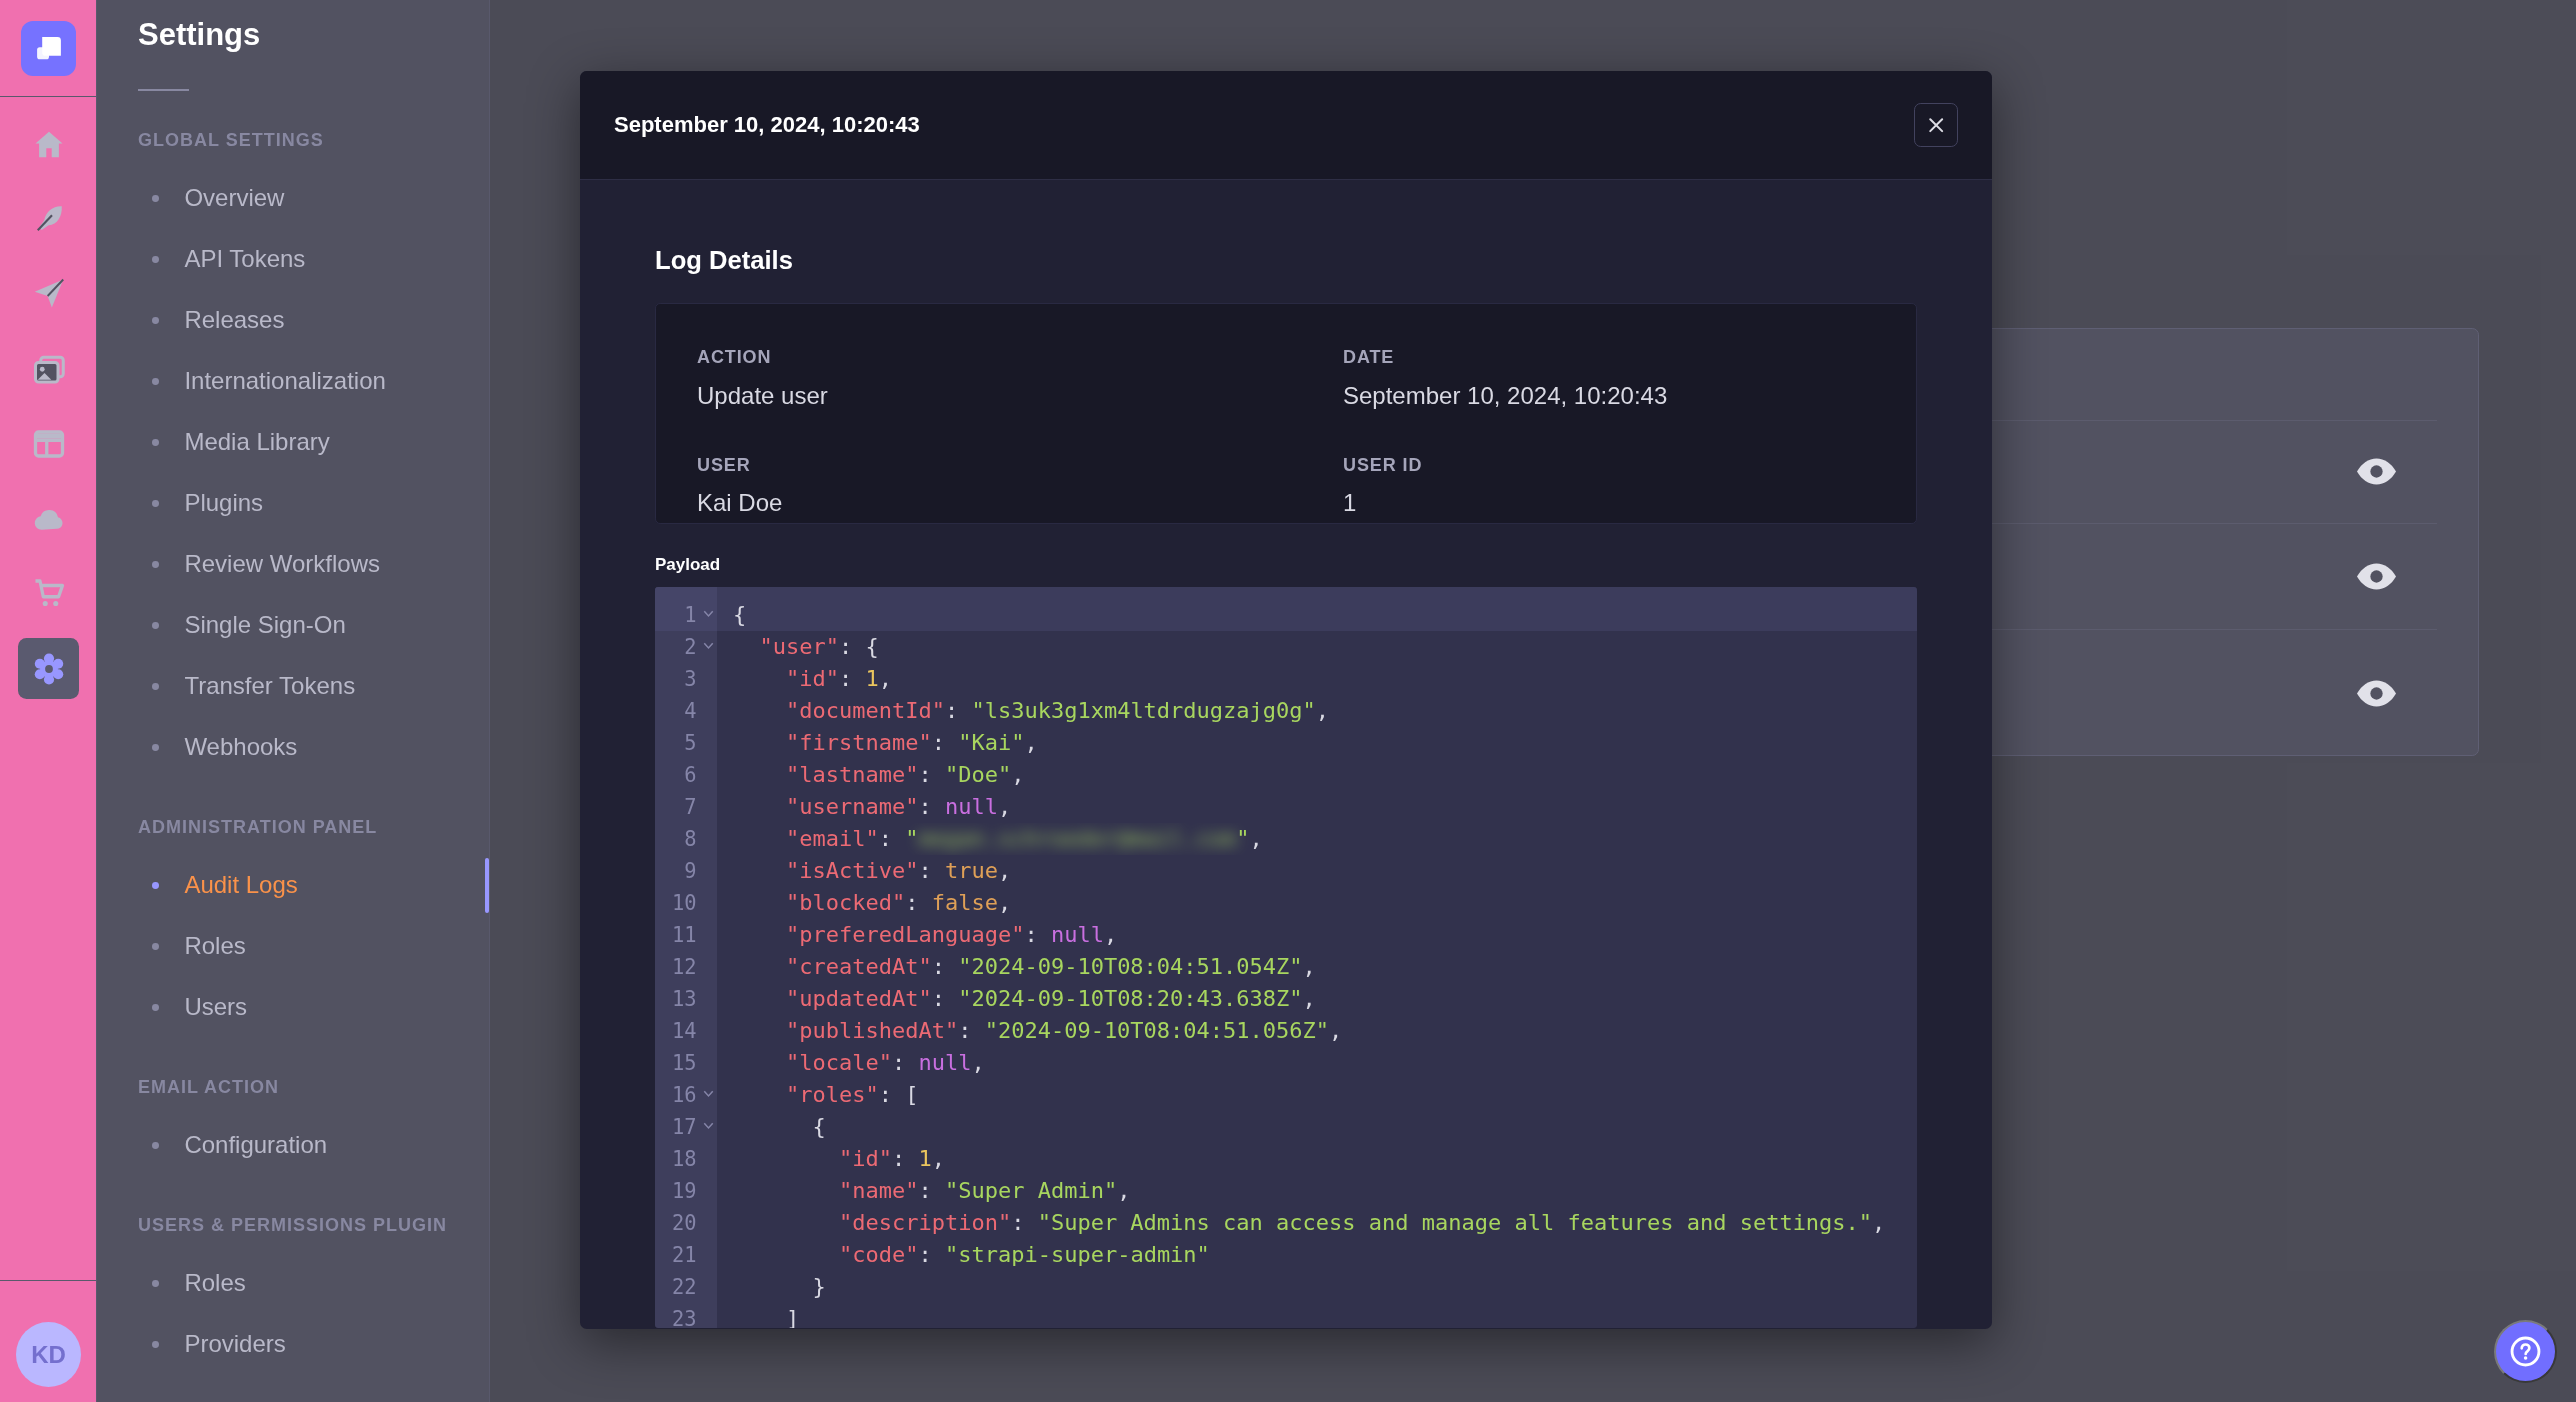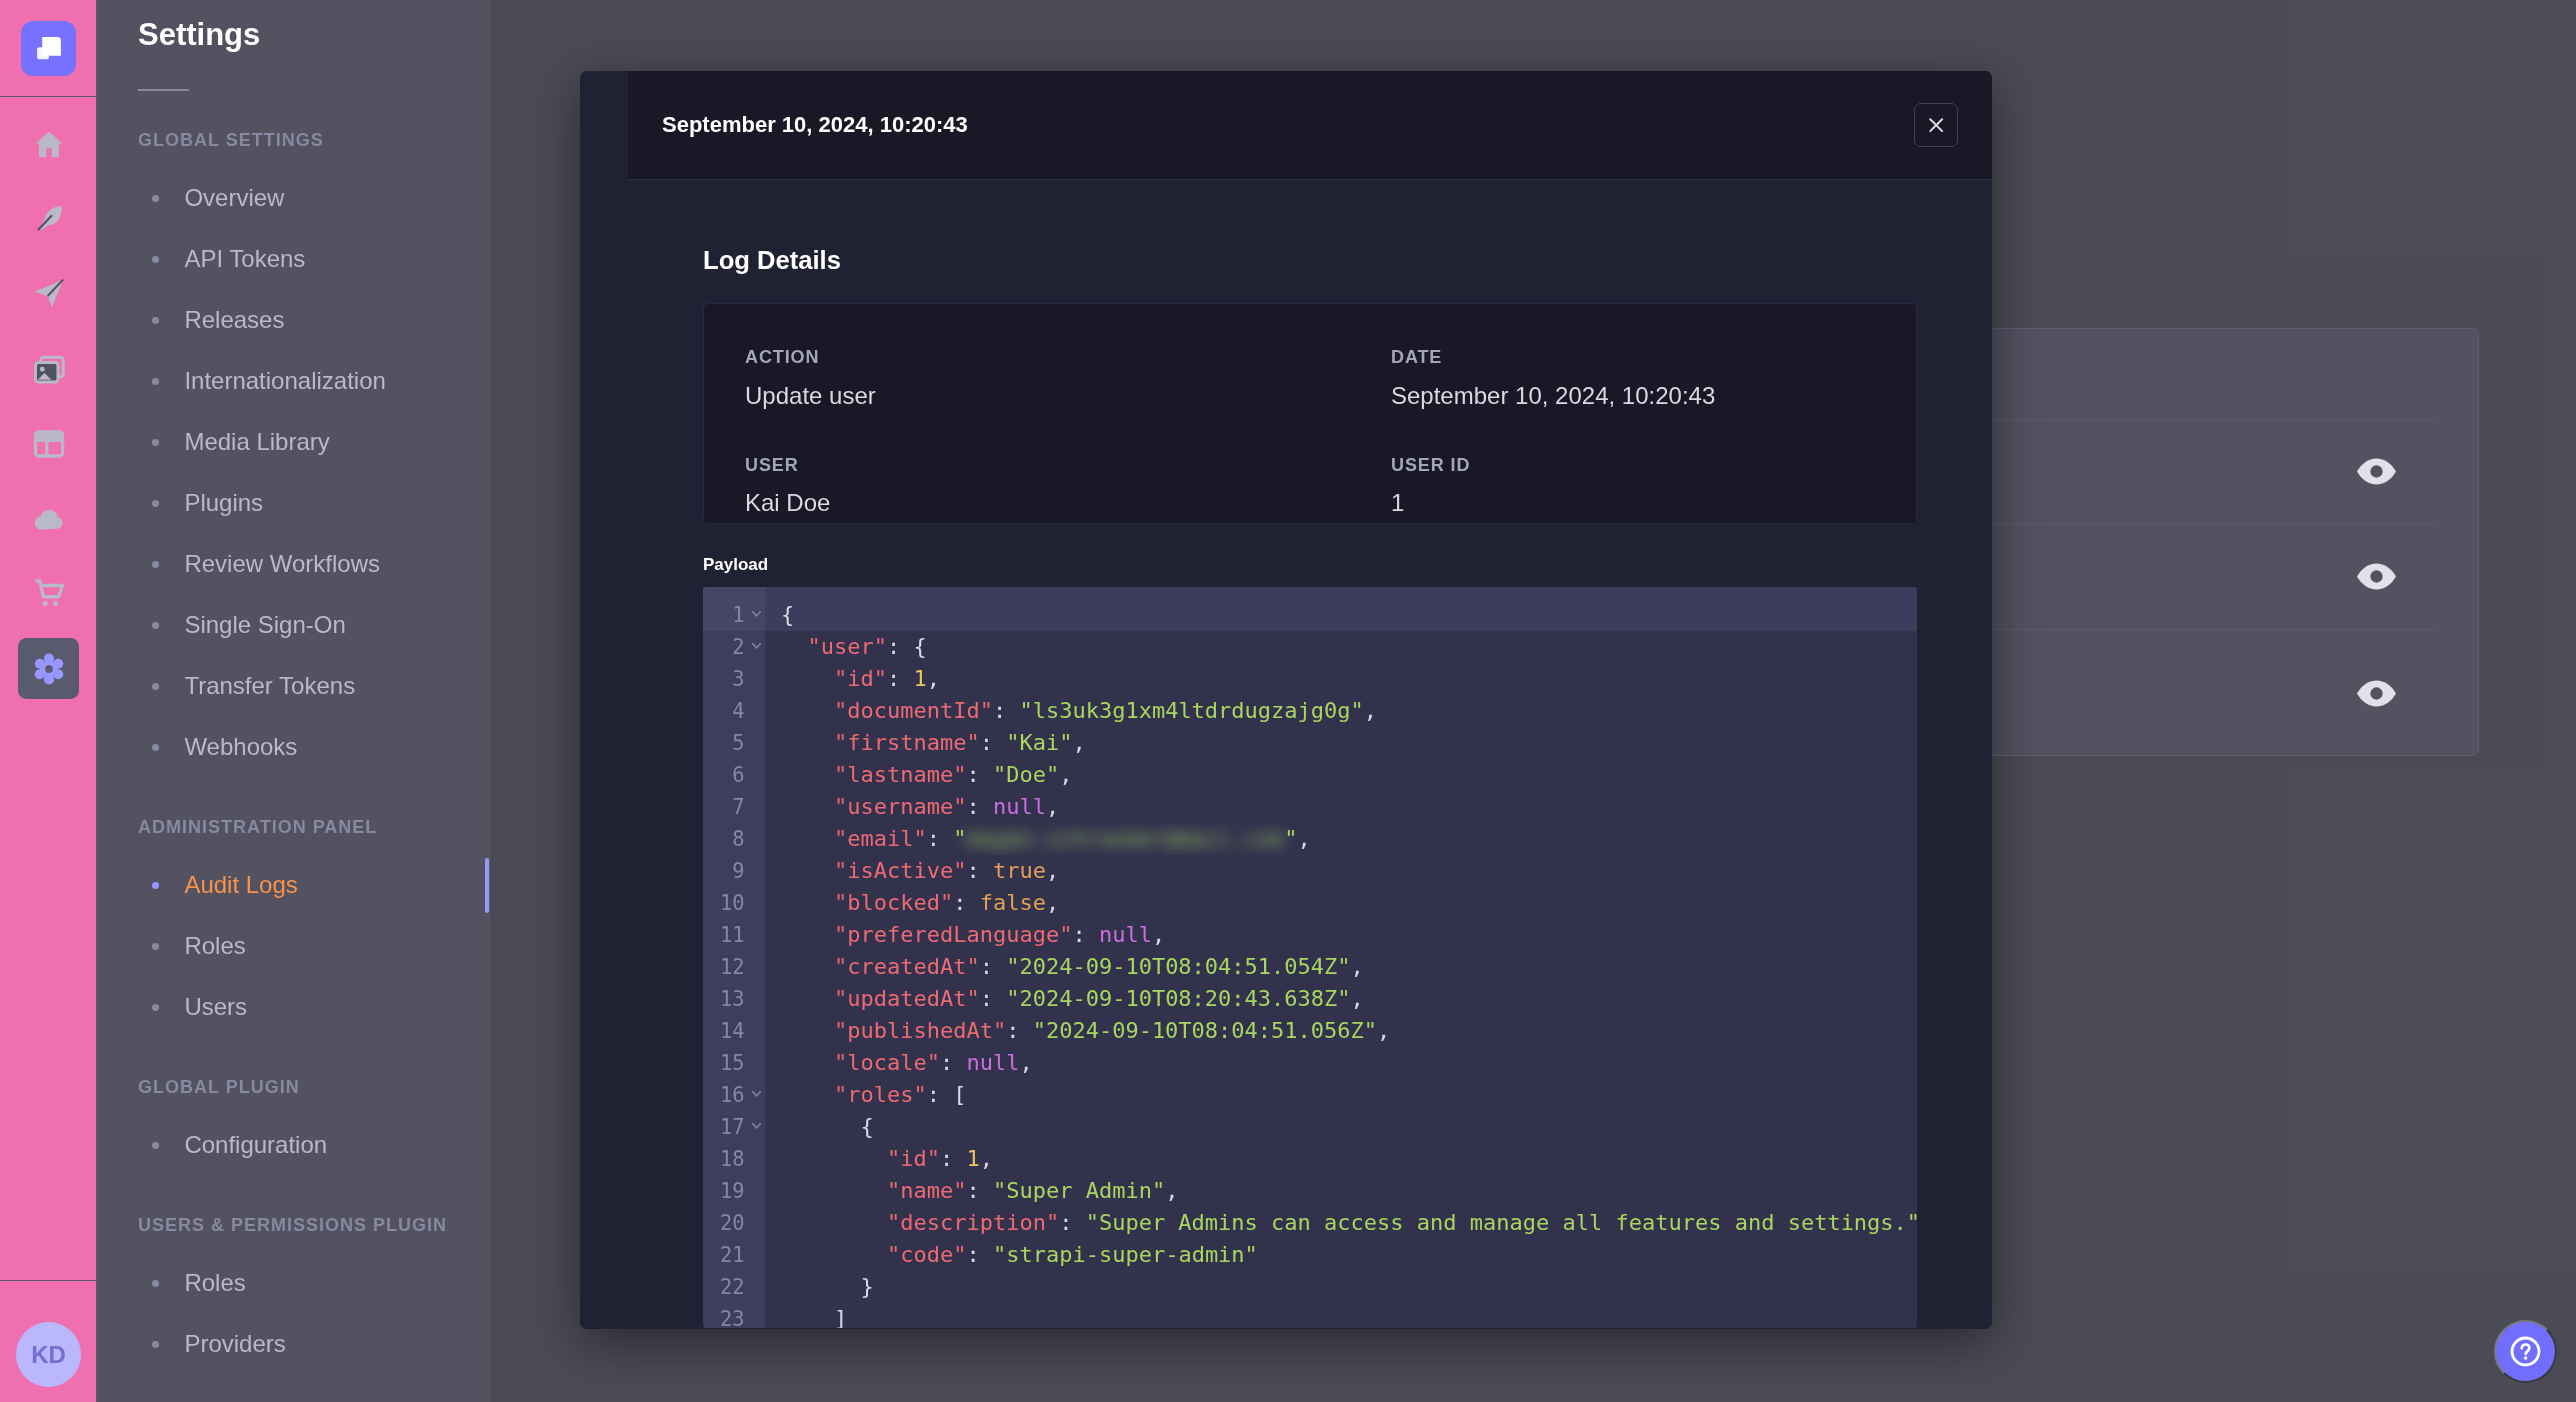--- a/index.html
+++ b/index.html
@@ -75,21 +75,20 @@
   }
 
   
   .overlay { position:absolute; inset:0; background:rgba(255,255,255,0.225); z-index:5; }
 
   
   .modal {
     position:absolute; left:580px; top:71px; width:1412px; height:1258px;
     background:#212134; border-radius:6.8px; overflow:hidden; z-index:10;
     box-shadow:0 13.6px 51px rgba(0,0,0,0.45);
-    padding-left:48px;
   }
   .modal-header {
     height:109px; background:#181826; border-bottom:0.9px solid #2e2e45;
     display:flex; align-items:center; justify-content:space-between; padding:0 34px;
   }
   .modal-title { font-size:22px; font-weight:600; color:#ffffff; }
   .close-btn {
     width:44px; height:44px; border-radius:6.8px; border:0.9px solid #42425e; background:transparent;
     display:flex; align-items:center; justify-content:center; cursor:pointer;
   }
@@ -259,21 +258,21 @@
         <div class="nav-item">
           <span class="bullet"></span>
           <span>Roles</span>
         </div>
         <div class="nav-item">
           <span class="bullet"></span>
           <span>Users</span>
         </div>
       </div>
       <div>
-        <div class="nav-label">GLOBAL PLUGIN</div>
+        <div class="nav-label">EMAIL ACTION</div>
         <div class="nav-item">
           <span class="bullet"></span>
           <span>Configuration</span>
         </div>
       </div>
       <div>
         <div class="nav-label">USERS &amp; PERMISSIONS PLUGIN</div>
         <div class="nav-item">
           <span class="bullet"></span>
           <span>Roles</span>

